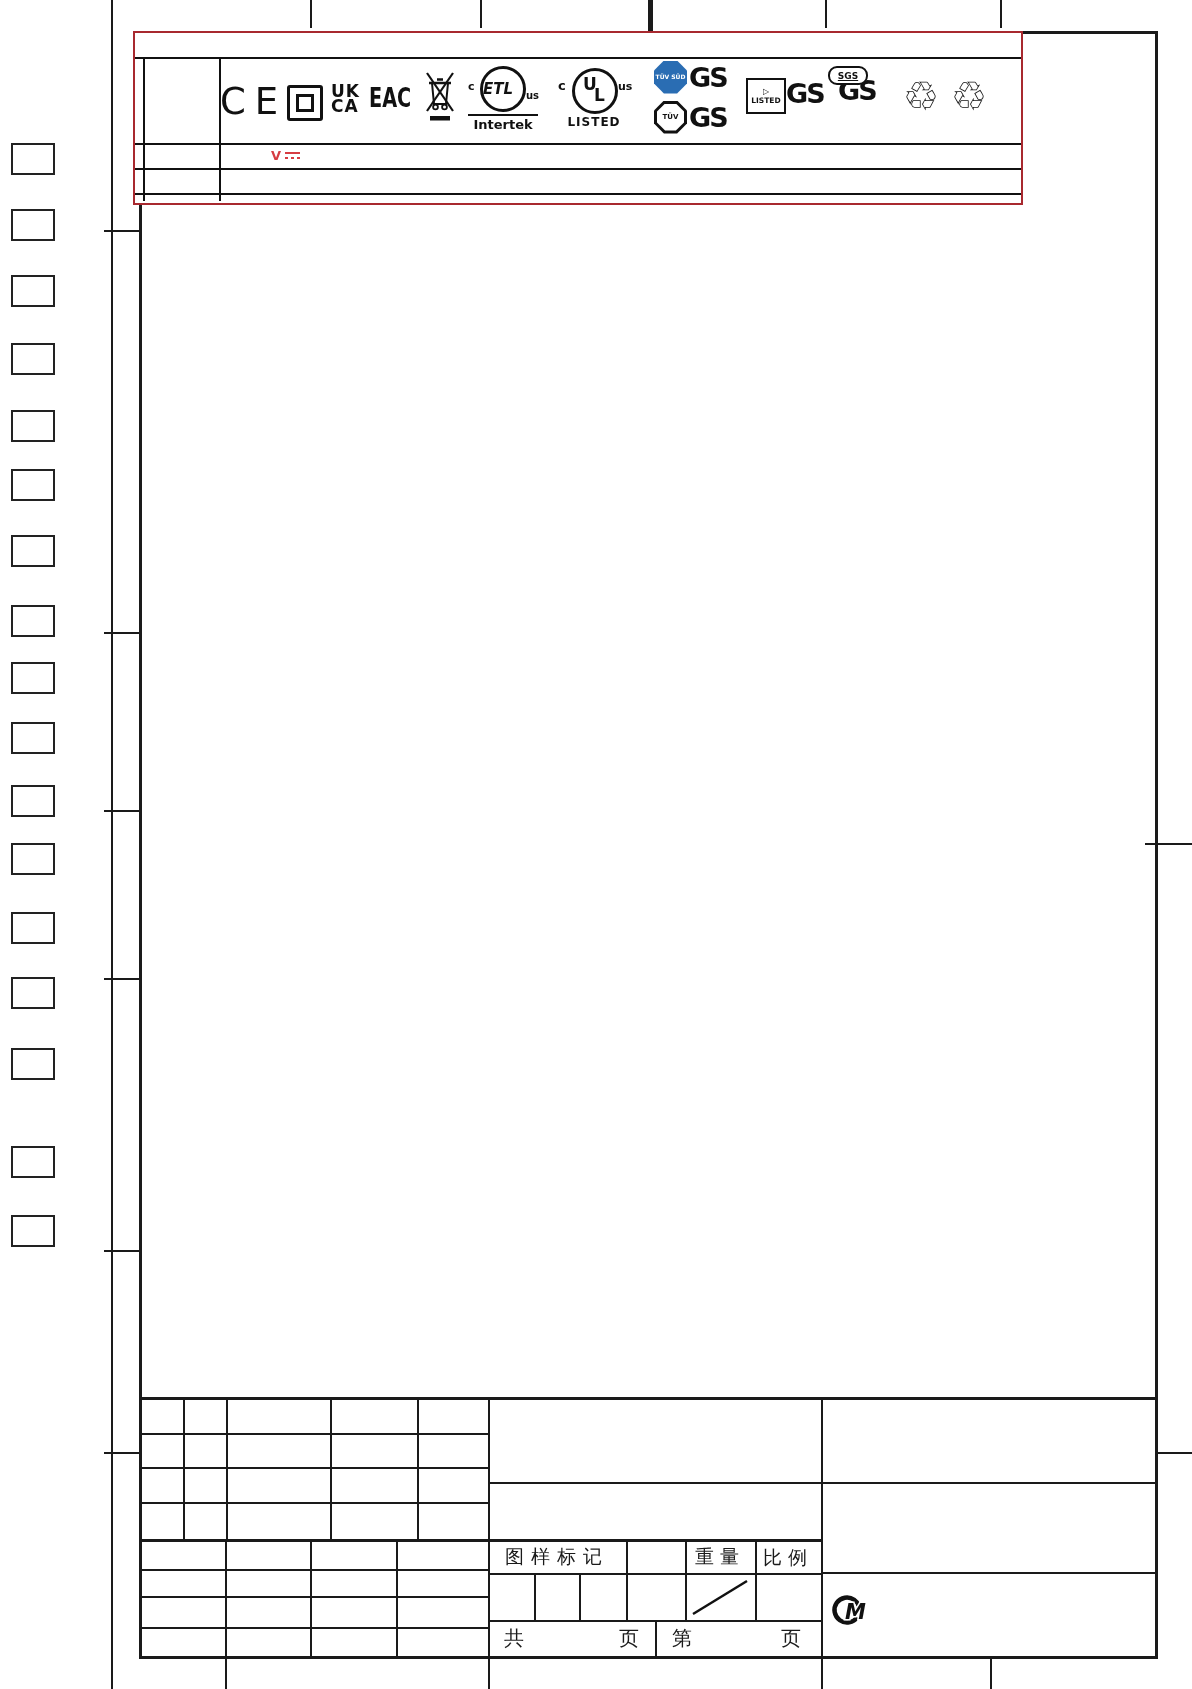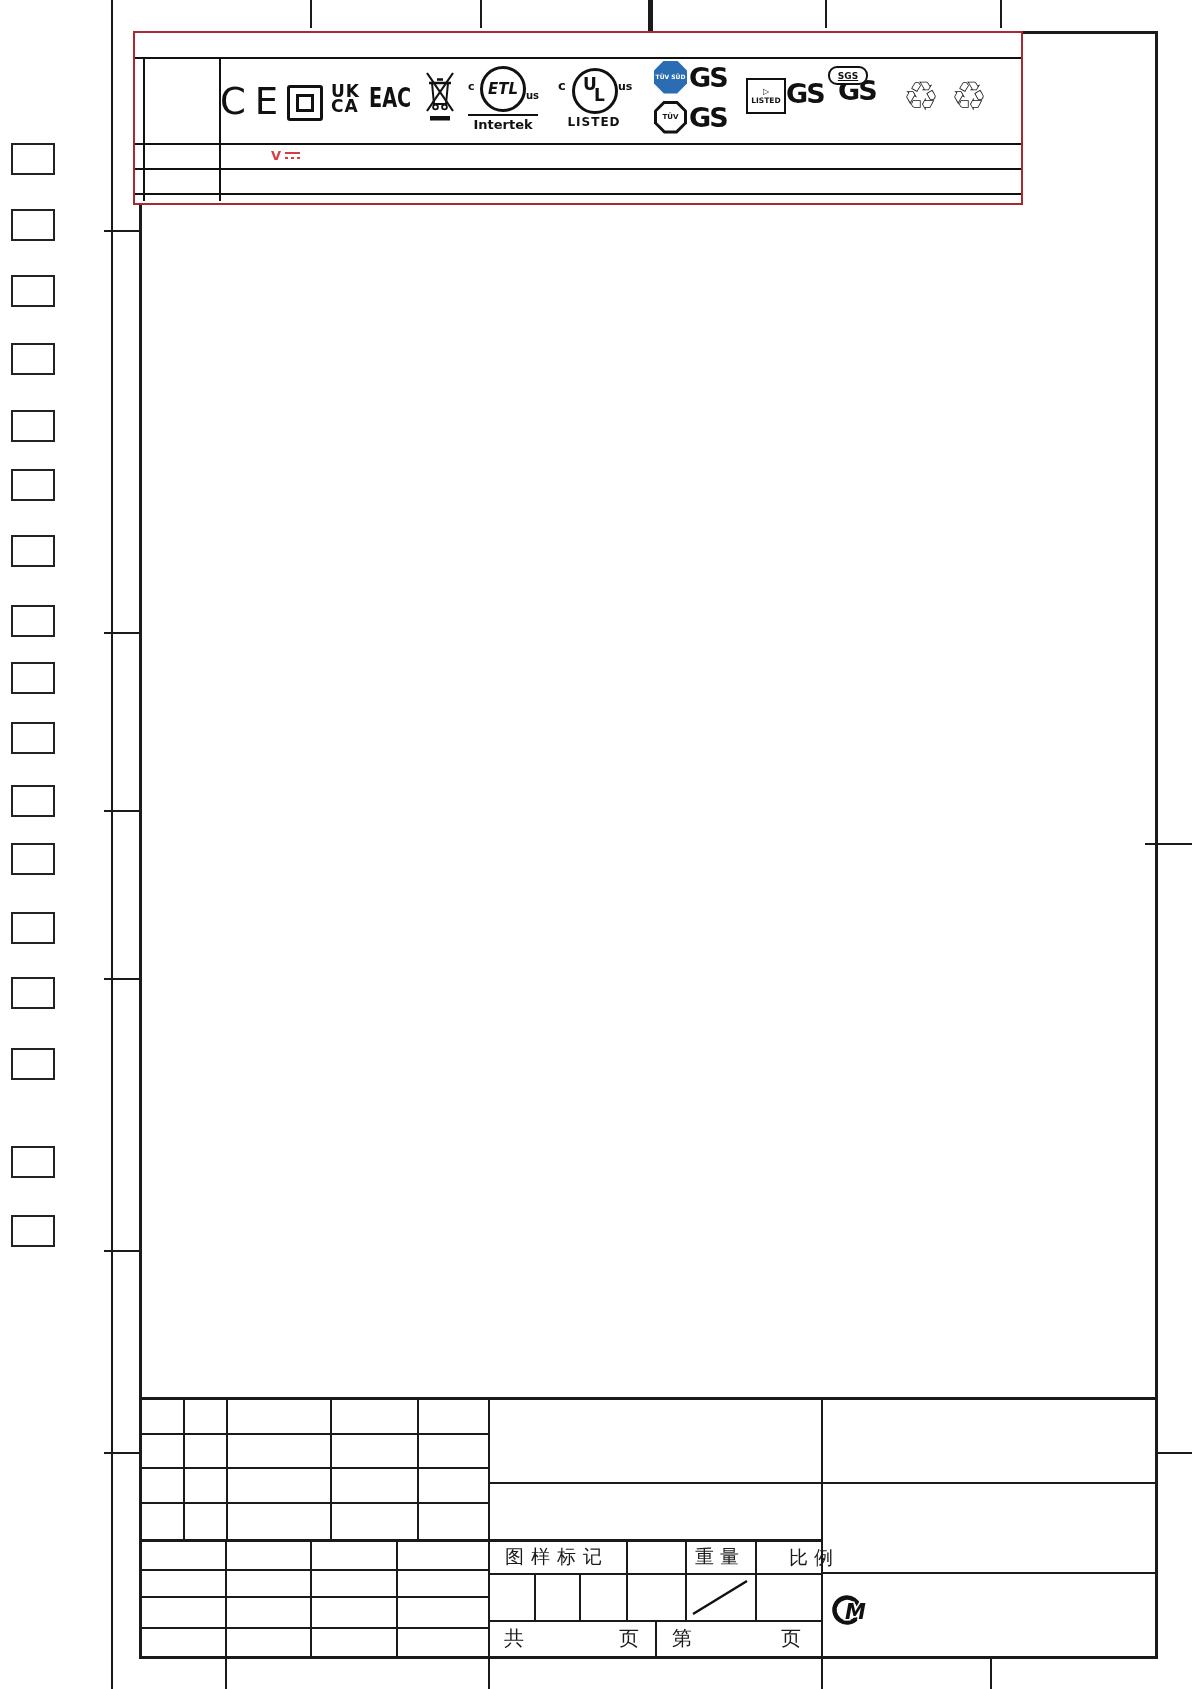--- a/index.html
+++ b/index.html
@@ -21,21 +21,21 @@
   .mark{position:absolute;color:#111;}
   .m-ce{left:220px;top:80px;font-size:37px;font-weight:400;letter-spacing:9px;}
   .m-dsq{left:287px;top:85px;width:30px;height:30px;border:3px solid #111;border-radius:3px;
          display:flex;align-items:center;justify-content:center;}
   .m-dsq .in{width:12px;height:12px;border:3px solid #111;}
   .m-ukca{left:331px;top:84px;font-size:17px;font-weight:800;line-height:15px;letter-spacing:1px;}
   .m-eac{left:369px;top:83px;font-size:26px;font-weight:800;transform:scaleX(.74);transform-origin:left;}
   .m-weee{left:424px;top:68px;}
   .m-etl{left:468px;top:66px;width:70px;height:64px;}
   .etl-circle{position:absolute;left:12px;top:0;width:40px;height:40px;border:3px solid #111;border-radius:50%;
-              display:flex;align-items:center;justify-content:center;font-size:15px;font-style:italic;font-weight:700;}
+              display:flex;align-items:center;font-size:15px;font-style:italic;font-weight:700;}
   .etl-c{position:absolute;left:0;top:14px;font-size:11px;font-weight:700;}
   .etl-us{position:absolute;left:58px;top:24px;font-size:10px;font-weight:700;}
   .etl-brand{position:absolute;left:0;top:48px;width:70px;text-align:center;font-size:13px;font-weight:600;
              border-top:2px solid #111;padding-top:1px;}
   .m-ul{left:556px;top:68px;width:76px;height:64px;}
   .ul-circle{position:absolute;left:16px;top:0;width:40px;height:40px;border:3px solid #111;border-radius:50%;
              font-weight:800;font-size:17px;}
   .ul-u{position:absolute;left:8px;top:3px;}
   .ul-l{position:absolute;left:19px;top:14px;}
   .ul-c{position:absolute;left:2px;top:10px;font-size:13px;font-weight:700;}
@@ -70,21 +70,21 @@
   .dc-icon .bar{position:absolute;left:0;top:1px;width:15px;height:2px;background:#d63c42;}
   .dc-icon .dash{position:absolute;left:0;top:6px;width:15px;height:2px;
      background:repeating-linear-gradient(90deg,#d63c42 0 3px,transparent 3px 6px);}
   
   #note-line{position:absolute;left:143px;top:1352px;font-size:24px;z-index:2;}
   
   .tb-label{position:absolute;display:flex;align-items:center;justify-content:center;
             font-size:19px;font-weight:500;z-index:2;}
   #lbl-stamp{left:488px;top:1540px;width:138px;height:33px;letter-spacing:7px;}
   #lbl-weight{left:685px;top:1540px;width:70px;height:33px;letter-spacing:6px;}
-  #lbl-scale{left:781px;top:1540px;width:66px;height:36px;letter-spacing:6px;text-align:right;}
+  #lbl-scale{left:755px;top:1540px;width:66px;height:36px;letter-spacing:6px;text-align:right;}
   .pages-cell{position:absolute;display:flex;align-items:center;justify-content:space-between;
               font-size:20px;font-weight:500;z-index:2;}
   #cell-total{left:488px;top:1620px;width:167px;height:37px;padding:0 16px;box-sizing:border-box;}
   #cell-page{left:655px;top:1620px;width:166px;height:37px;padding:0 20px 0 17px;box-sizing:border-box;}
   #slash-cell{position:absolute;left:687px;top:1576px;width:66px;height:42px;z-index:2;}
   #logo{position:absolute;left:831px;top:1591px;z-index:2;}
   
   .regsq{position:absolute;left:11px;width:40px;height:28px;border:2px solid #222;background:#fff;}
 </style>
 </head>

